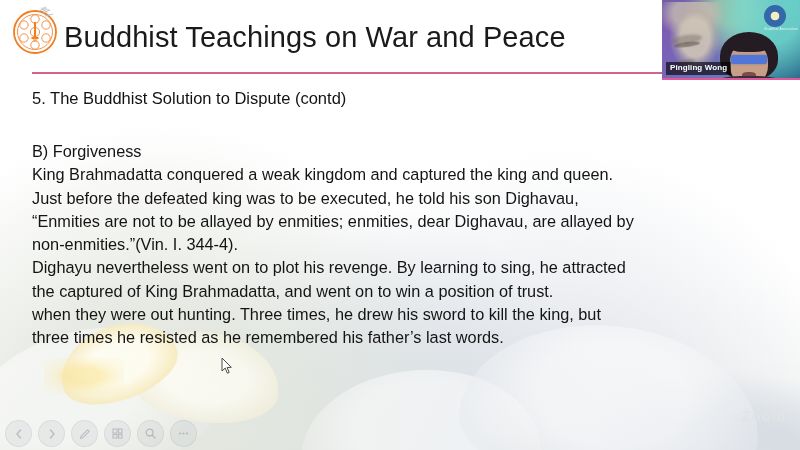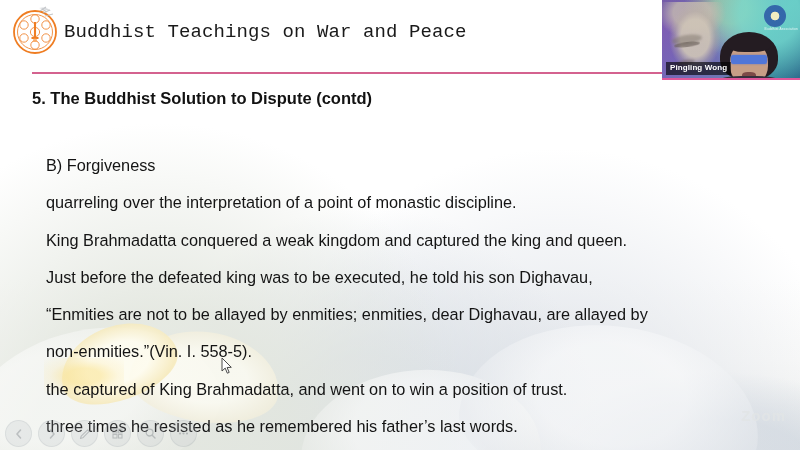--- a/index.html
+++ b/index.html
@@ -89,57 +89,56 @@
   }
   .logo {
     position: absolute;
     left: 10px; top: 4px;
     width: 52px; height: 52px;
   }
   .slide-title {
     position: absolute;
     left: 64px;
     top: 21px;
-    font-size: 19px;
+    font-size: 29px;
     color: #1a1a1a;
     letter-spacing: .1px;
     white-space: nowrap;
-    font-family: Liberation Mono, monospace;
   }
   .title-rule {
     position: absolute;
     left: 32px;
     top: 72px;
     width: 746px;
     height: 1.6px;
     background: #d4628f;
   }
 
   
   .body-heading {
     position: absolute;
     left: 32px;
     top: 89px;
     font-size: 16.5px;
-    font-weight: bold;
+    font-weight: normal;
     color: #121212;
     white-space: nowrap;
     text-align: center;
   }
   .body-block {
     position: absolute;
     left: 32px;
     top: 140px;
     width: 760px;
     font-size: 16.3px;
     line-height: 23.3px;
     color: #141414;
   }
   .body-block p {
-    margin: 14px;
+    margin: 0;
     white-space: nowrap;
   }
 
   
   .video-overlay {
     position: absolute;
     right: 0; top: 0;
     width: 138px; height: 78px;
     overflow: hidden;
     background: #2b2f52;
@@ -342,26 +341,27 @@
       </svg>
     </div>
     <div class="slide-title">Buddhist Teachings on War and Peace</div>
     <div class="title-rule"></div>
   </div>
 
   <div class="body-heading">5. The Buddhist Solution to Dispute (contd)</div>
 
   <div class="body-block">
     <p>B) Forgiveness</p>
-    <p>quarreling over the interpretation of a point of monastic discipline.</p>
     <p>King Brahmadatta conquered a weak kingdom and captured the king and queen.</p>
     <p>Just before the defeated king was to be executed, he told his son Dighavau,</p>
     <p>“Enmities are not to be allayed by enmities; enmities, dear Dighavau, are allayed by</p>
-    <p>non-enmities.”(Vin. I. 558-5).</p>
+    <p>non-enmities.”(Vin. I. 344-4).</p>
+    <p>Dighayu nevertheless went on to plot his revenge. By learning to sing, he attracted</p>
     <p>the captured of King Brahmadatta, and went on to win a position of trust.</p>
+    <p>when they were out hunting. Three times, he drew his sword to kill the king, but</p>
     <p>three times he resisted as he remembered his father’s last words.</p>
   </div>
 
   <div class="watermark">Zoom</div>
 
   <div class="video-overlay">
     <div class="video-bg"></div>
     <div class="buddha-face">
       <div class="buddha-brow"></div>
       <div class="buddha-eye"></div>

